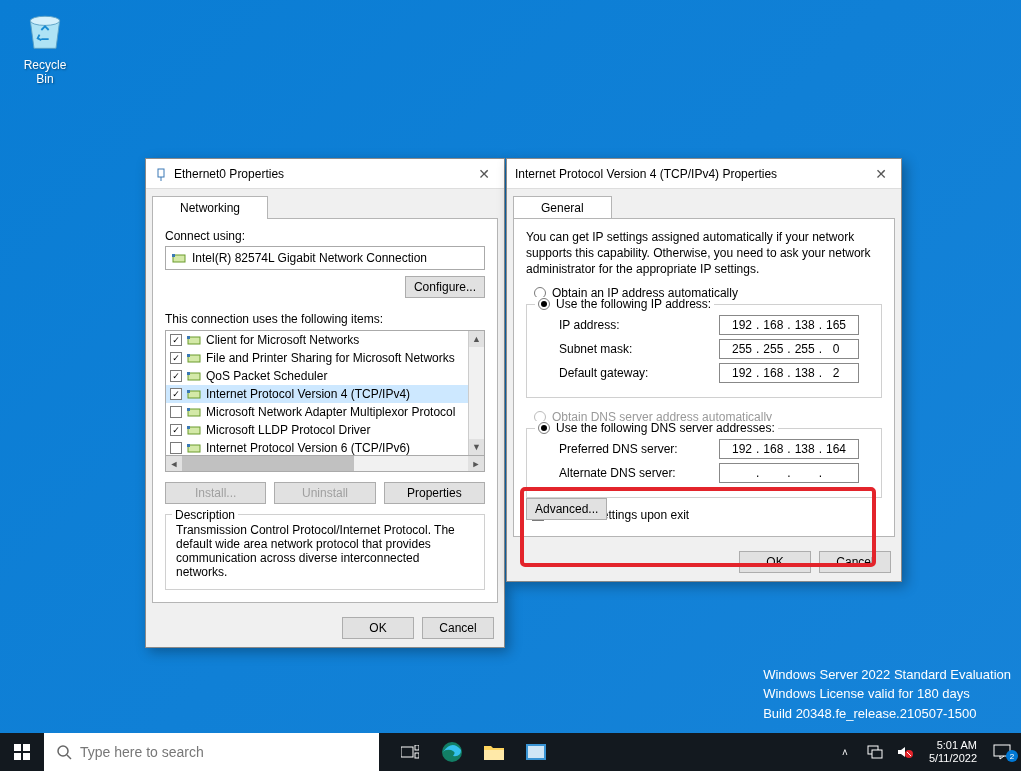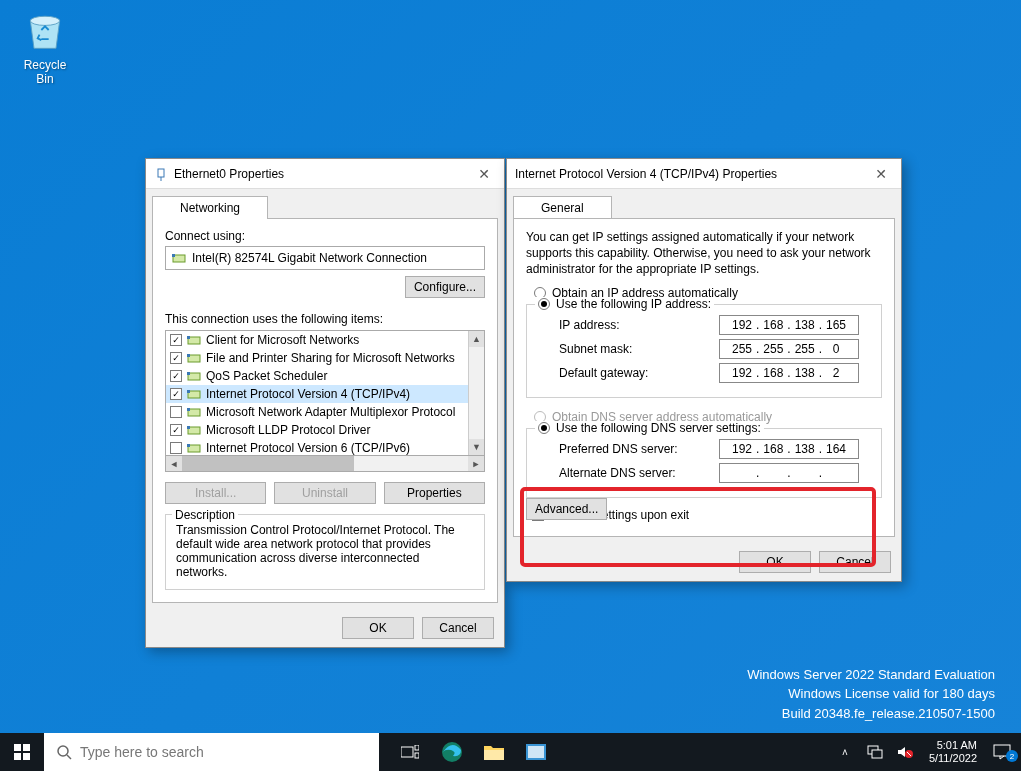--- a/index.html
+++ b/index.html
@@ -5,21 +5,21 @@
 * { box-sizing: border-box; margin: 0; padding: 0; font-family: "Segoe UI", Tahoma, sans-serif; }
 body { width: 1021px; height: 771px; overflow: hidden; position: relative; background: #0078d7; }
 
 
 .desktop { width: 100%; height: 100%; position: relative; background: linear-gradient(135deg, #0a7dd4 0%, #1683d8 100%); }
 .desktop-icon { position: absolute; left: 15px; top: 8px; width: 60px; text-align: center; color: white; font-size: 12px; }
 .desktop-icon .bin-svg { width: 44px; height: 44px; margin: 0 auto; }
 .desktop-icon span { display: block; margin-top: 3px; text-shadow: 1px 1px 2px rgba(0,0,0,.4);}
 
 
-.watermark { position: absolute; right: 26px; bottom: 48px; color: white; font-size: 13px; text-align: right; line-height: 1.5; margin-left: 31px;}
+.watermark { position: absolute; right: 10px; bottom: 48px; color: white; font-size: 13px; line-height: 1.5; margin-left: 31px;}
 
 
 .dialog { position: absolute; background: #f0f0f0; border: 1px solid #8a8a8a; box-shadow: 4px 4px 12px rgba(0,0,0,.3); font-size: 12px; color: #000; }
 .titlebar { height: 30px; display: flex; align-items: center; padding: 0 8px; background: #fff; border-bottom: 1px solid #ddd; }
 .titlebar .title { flex: 1; font-size: 12px; }
 .titlebar .close { width: 24px; text-align: center; font-size: 14px; color: #555; cursor: pointer; }
 .tabstrip { display: flex; margin: 6px 6px 0 6px; }
 .tab { background: #fff; border: 1px solid #b5b5b5; border-bottom: none; padding: 4px 27px; font-size: 12px; position: relative; top: 1px; }
 .body { background: #fff; border: 1px solid #b5b5b5; margin: 0 6px 6px 6px; padding: 10px 12px 12px 12px; }
 
@@ -276,21 +276,21 @@
 
       <div style="height:8px"></div>
       <div class="radio-row">
         <span class="radio disabled"></span>
         <span style="color:#999">Obtain DNS server address automatically</span>
       </div>
       <div class="groupframe">
         <div class="radio-row" style="margin-left:0; margin-top:-14px;">
           <span style="background:#fff; padding:0 3px; display:flex; align-items:center; gap:6px;">
             <span class="radio selected"></span>
-            <span>Use the following DNS server settings:</span>
+            <span>Use the following DNS server addresses:</span>
           </span>
         </div>
         <div class="fieldrow">
             <label>Preferred DNS server:</label>
           <div class="ipbox">
               <span>192</span>
               <span class="dot">.</span>
               <span>168</span>
               <span class="dot">.</span>
               <span>138</span>

